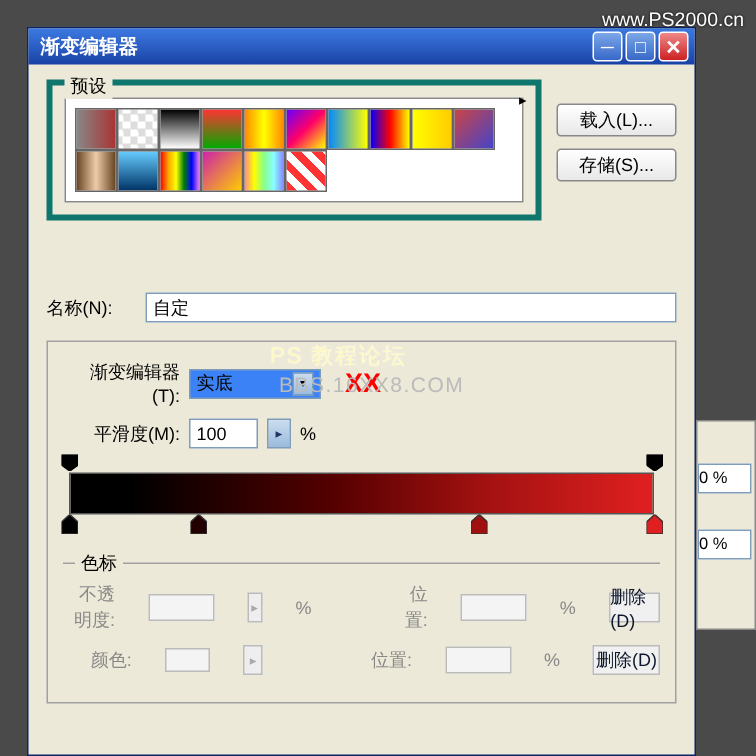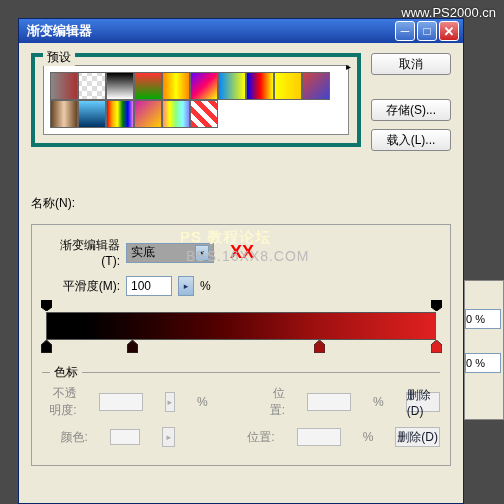--- a/index.html
+++ b/index.html
@@ -22,21 +22,21 @@
 .preset-arrow{position:absolute;top:4px;right:6px;font-size:10px;cursor:pointer}
 .presets-box{background:#fff;border:1px solid #888;padding:6px;width:100%;height:auto}
 .swatch-row{display:flex;flex-wrap:wrap;gap:0}
 .swatch{width:28px;height:28px;border:1px solid #666;cursor:pointer}
 .name-row{display:flex;align-items:center;gap:8px;margin:18px 0 12px 0}
 .label{width:58px}
 .input-text{flex:1;height:20px;border:1px solid #7f9db9;padding:0 4px;background:#fff}
 .grad-fieldset{border:1px solid #a0a0a0;padding:12px 10px 10px 10px;position:relative;width:420px}
 .row{display:flex;align-items:center;gap:6px;margin-bottom:8px}
 .rlabel{width:78px;text-align:right}
-.select{width:88px;height:20px;border:1px solid #7f9db9;background:#a3a3a3;padding:0 4px;display:flex;align-items:center;justify-content:space-between;cursor:pointer}
+.select{width:88px;height:20px;border:1px solid #7f9db9;background:#3b82f6;padding:0 4px;display:flex;align-items:center;justify-content:space-between;cursor:pointer}
 .sel-arrow{width:14px;height:16px;background:linear-gradient(#cde,#9bd);border:1px solid #7f9db9;display:flex;align-items:center;justify-content:center;font-size:8px}
 .xx{color:red;font-size:18px;font-weight:bold;margin-left:10px;font-family:Arial}
 .num-input{width:46px;height:20px;border:1px solid #7f9db9;background:#fff;padding:0 4px}
 .play-btn{width:16px;height:20px;border:1px solid #7f9db9;background:linear-gradient(#cde,#9bd);display:flex;align-items:center;justify-content:center;font-size:9px;cursor:pointer;color:#236}
 .grad-bar-wrap{position:relative;margin:16px 4px 20px 4px}
 .grad-bar{height:28px;border:1px solid #555;background:linear-gradient(to right,#000 0%,#000 10%,#2a0000 28%,#550000 45%,#a01010 70%,#e02020 100%)}
 .stop-top{position:absolute;top:-12px;width:11px;height:11px;cursor:pointer}
 .stop-bot{position:absolute;bottom:-13px;width:11px;height:13px;cursor:pointer}
 .stop-top svg,.stop-bot svg{display:block}
 .section-label{border-top:1px solid #a0a0a0;margin-top:32px;padding-top:4px;position:relative}
@@ -95,30 +95,30 @@
               <div class="swatch" style="background: linear-gradient(rgb(102, 204, 255), rgb(0, 51, 102));"></div>
               <div class="swatch" style="background: linear-gradient(to right, red, orange, yellow, green, blue, violet);"></div>
               <div class="swatch" style="background: linear-gradient(135deg, rgb(204, 34, 170), rgb(255, 204, 0));"></div>
               <div class="swatch" style="background: linear-gradient(to right, rgb(255, 136, 136), rgb(255, 255, 0), rgb(136, 255, 136), rgb(136, 255, 255), rgb(136, 136, 255));"></div>
               <div class="swatch" style="background: repeating-linear-gradient(45deg, rgb(255, 51, 51) 0px, rgb(255, 51, 51) 5px, rgb(255, 255, 255) 5px, rgb(255, 255, 255) 10px);"></div>
             </div>
         </div>
       </div>
     </div>
     <div class="right-col">
-      <div class="btn">取消</div>
       <div style="height:8px"></div>
+      <div class="btn">载入(L)...</div>
       <div class="btn">存储(S)...</div>
-      <div class="btn">载入(L)...</div>
     </div>
   </div>
 
   <div style="padding:0 12px">
     <div class="name-row">
       <div class="label">名称(N):</div>
+      <input class="input-text" value="自定" style="">
     </div>
 
     <div class="grad-fieldset">
       <div class="row">
         <div class="rlabel">渐变编辑器(T):</div>
         <div class="select">
           <span>实底</span>
           <div class="sel-arrow">▾</div>
         </div>
         <div class="xx">XX</div>

